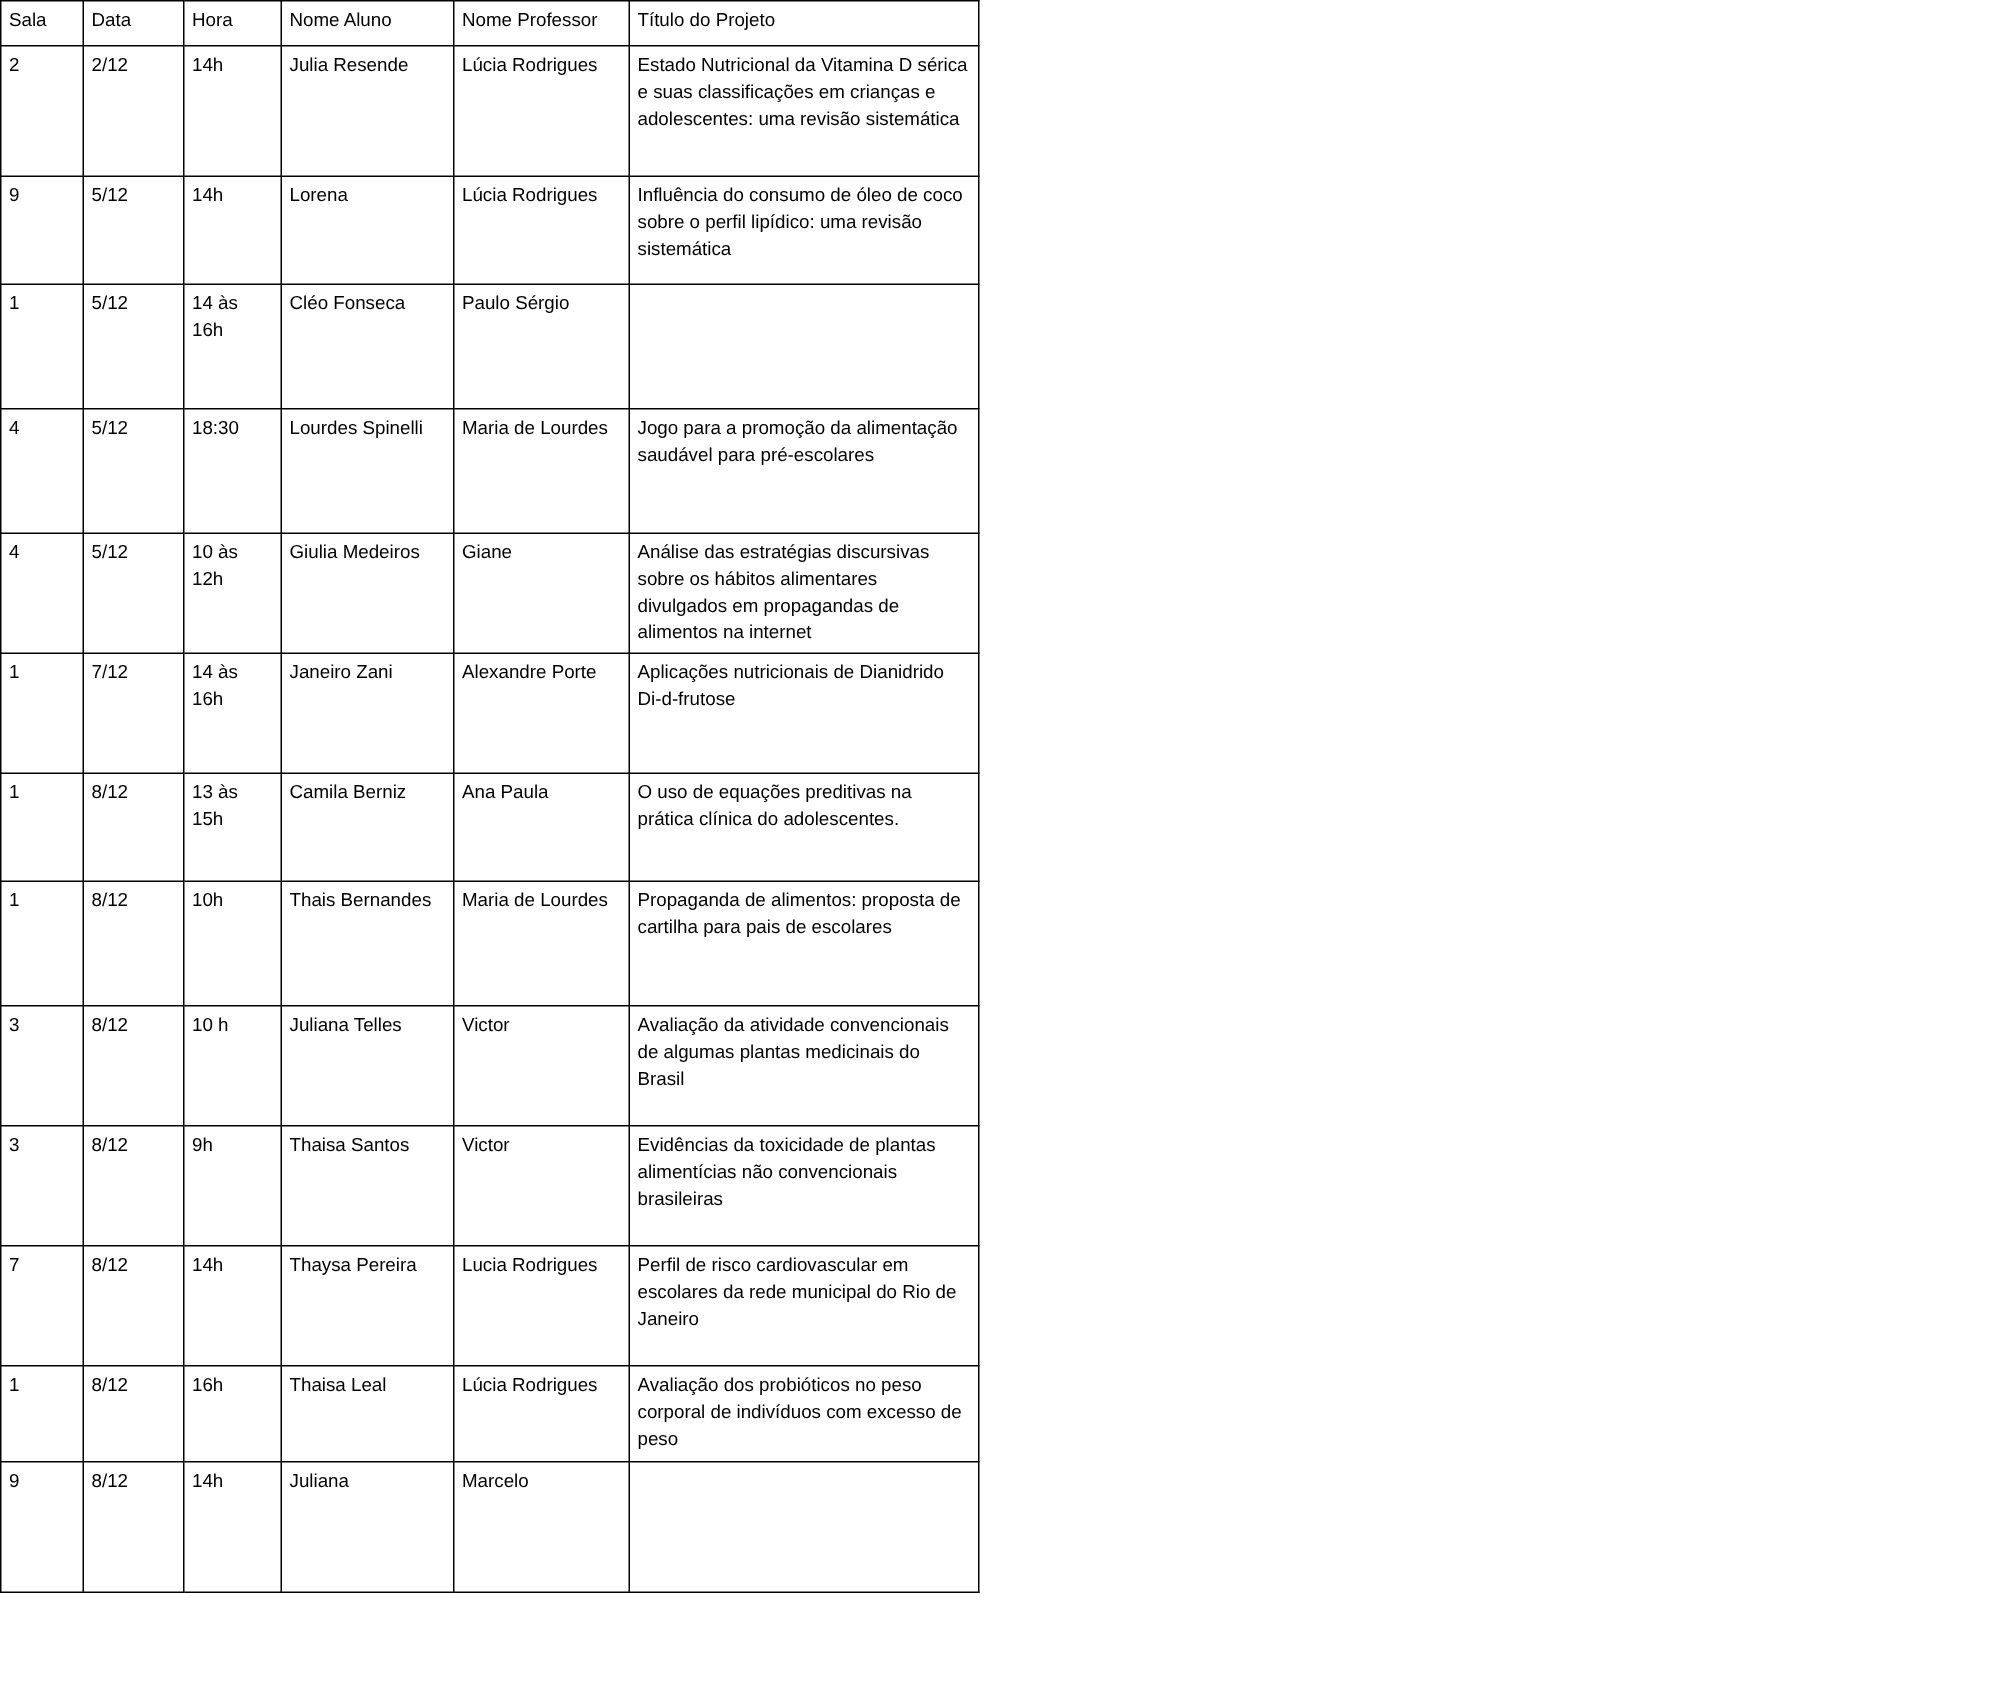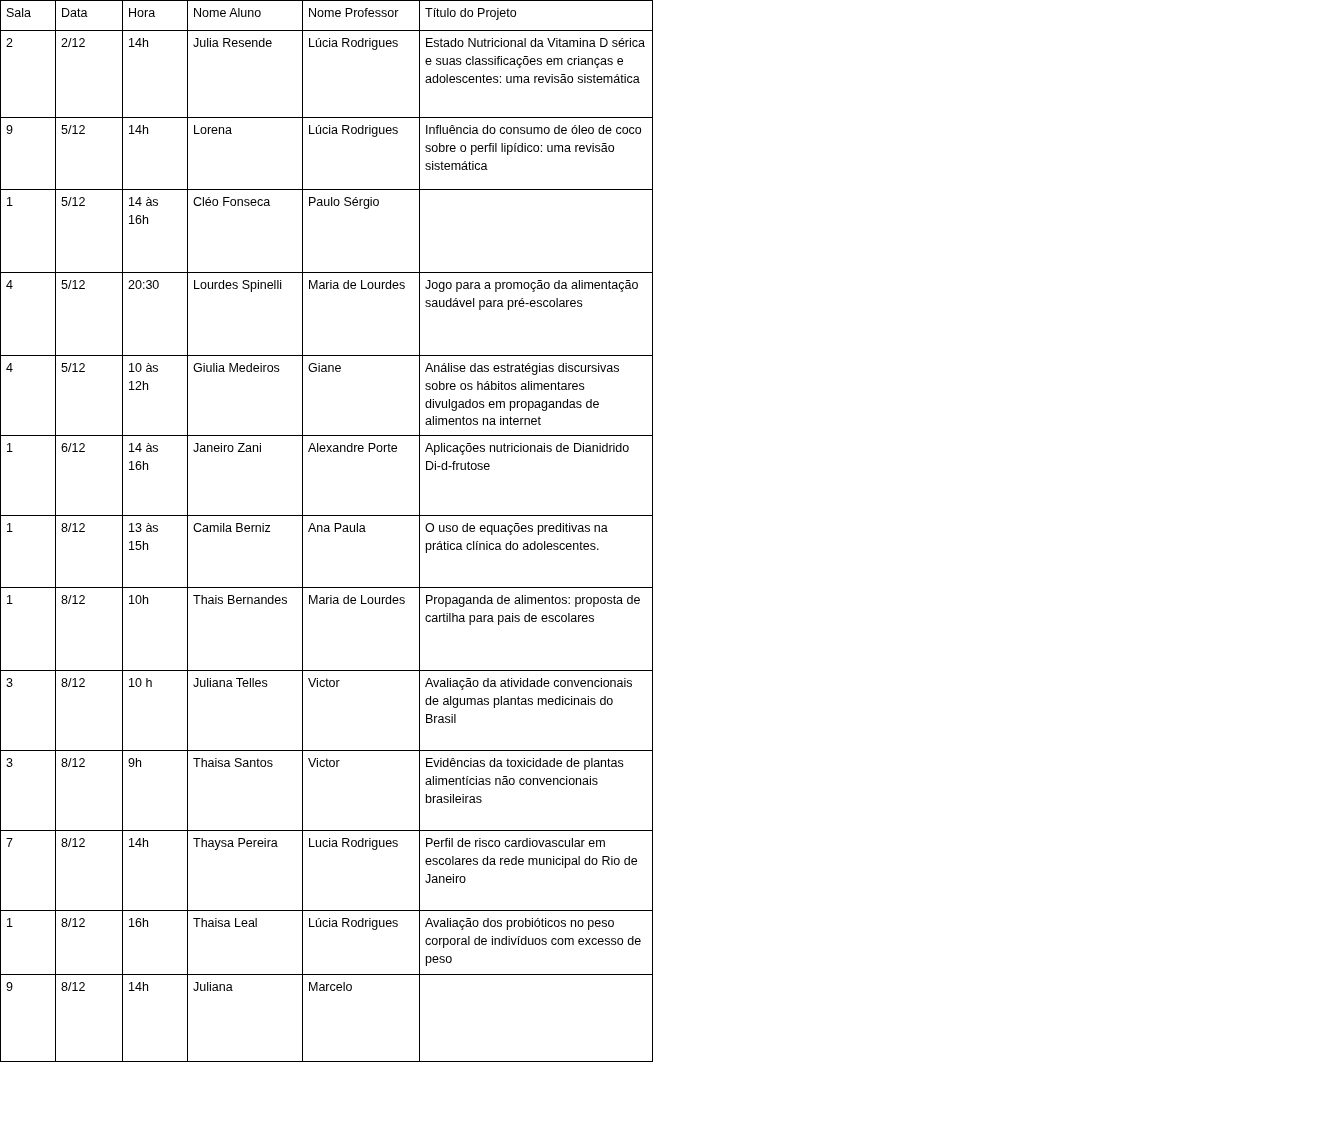--- a/index.html
+++ b/index.html
@@ -112,36 +112,36 @@
         <td class="cell">1</td>
         <td class="cell">5/12</td>
         <td class="cell">14 às 16h</td>
         <td class="cell">Cléo Fonseca</td>
         <td class="cell">Paulo Sérgio</td>
         <td class="cell"></td>
       </tr>
       <tr class="r-h85">
         <td class="cell">4</td>
         <td class="cell">5/12</td>
-        <td class="cell">20:30</td>
+        <td class="cell">18:30</td>
         <td class="cell">Lourdes Spinelli</td>
         <td class="cell">Maria de Lourdes</td>
         <td class="cell">Jogo para a promoção da alimentação saudável para pré-escolares</td>
       </tr>
       <tr class="r-h70">
         <td class="cell">4</td>
         <td class="cell">5/12</td>
         <td class="cell">10 às 12h</td>
         <td class="cell">Giulia Medeiros</td>
         <td class="cell">Giane</td>
         <td class="cell">Análise das estratégias discursivas sobre os hábitos alimentares divulgados em propagandas de alimentos na internet</td>
       </tr>
       <tr class="r-h82">
         <td class="cell">1</td>
-        <td class="cell">6/12</td>
+        <td class="cell">7/12</td>
         <td class="cell">14 às 16h</td>
         <td class="cell">Janeiro Zani</td>
         <td class="cell">Alexandre Porte</td>
         <td class="cell">Aplicações nutricionais de Dianidrido Di-d-frutose</td>
       </tr>
       <tr class="r-h75">
         <td class="cell">1</td>
         <td class="cell">8/12</td>
         <td class="cell">13 às 15h</td>
         <td class="cell">Camila Berniz</td>

